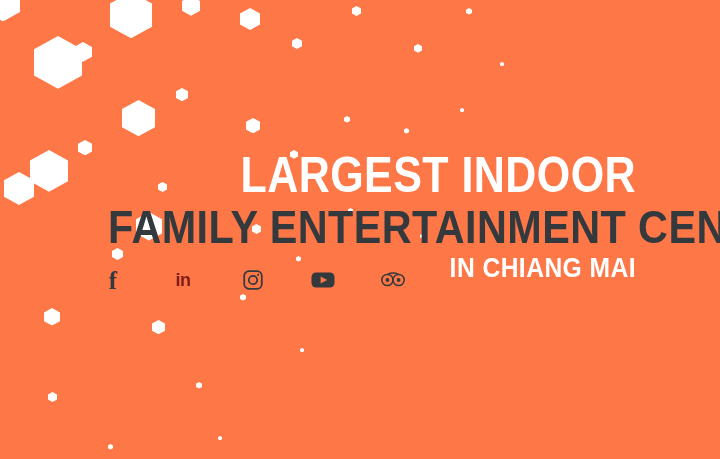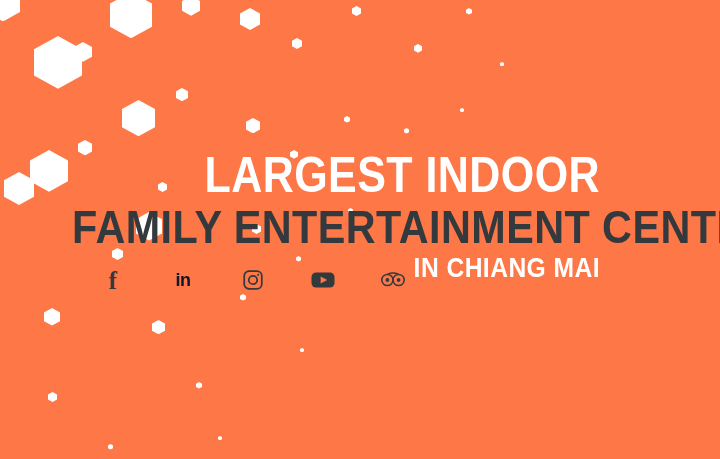--- a/index.html
+++ b/index.html
@@ -33,20 +33,21 @@
     clip-path: polygon(50% 0%, 100% 25%, 100% 75%, 50% 100%, 0% 75%, 0% 25%);
   }
 
   
   #headline-block {
     position: absolute;
     left: 0;
     top: 150px;
     width: 600px;
     text-align: right;
+    padding-left: 36px;
   }
 
   .line {
     display: block;
     white-space: nowrap;
     font-family: "Liberation Sans Narrow", "Liberation Sans", sans-serif;
     font-weight: bold;
     letter-spacing: 0.5px;
     line-height: 1;
   }
@@ -98,21 +99,21 @@
     font-weight: bold;
     font-size: 25px;
     line-height: 1;
     color: #34393D;
   }
   .li-glyph {
     font-family: "Liberation Sans", sans-serif;
     font-weight: bold;
     font-size: 18px;
     line-height: 1;
-    color: #0f172a;
+    color: #7f1d1d;
     letter-spacing: -0.5px;
   }
 </style>
 </head>
 <body>
 
 <div id="banner">
 
   <div id="hex-layer">
       <div class="hex" style="left: -14px; top: -16px; width: 34px; height: 37.4px; background: rgb(255, 255, 255);"></div>

